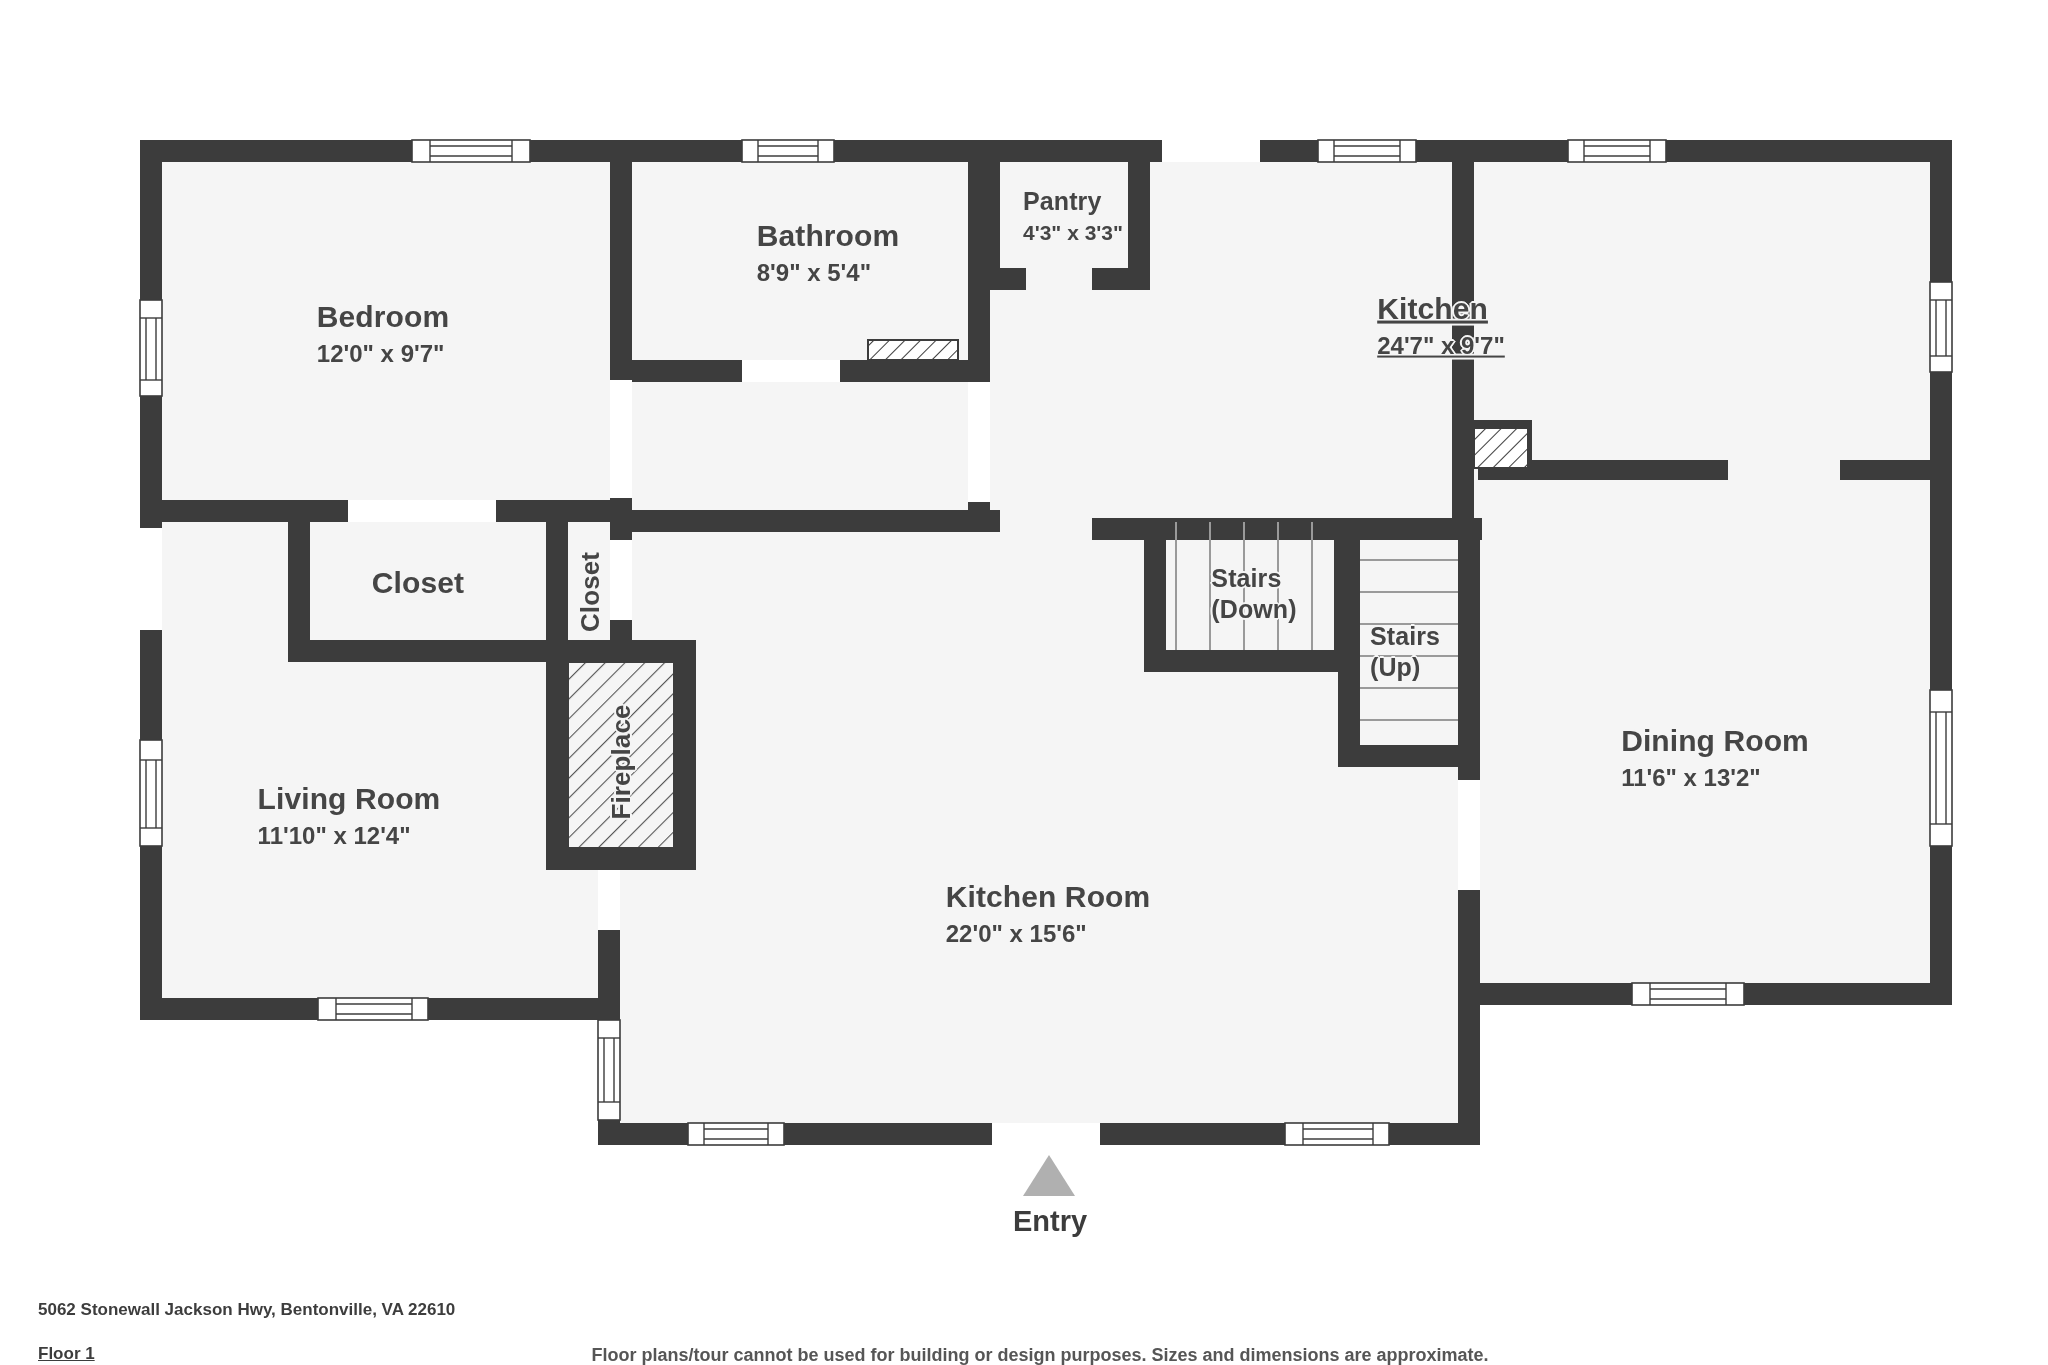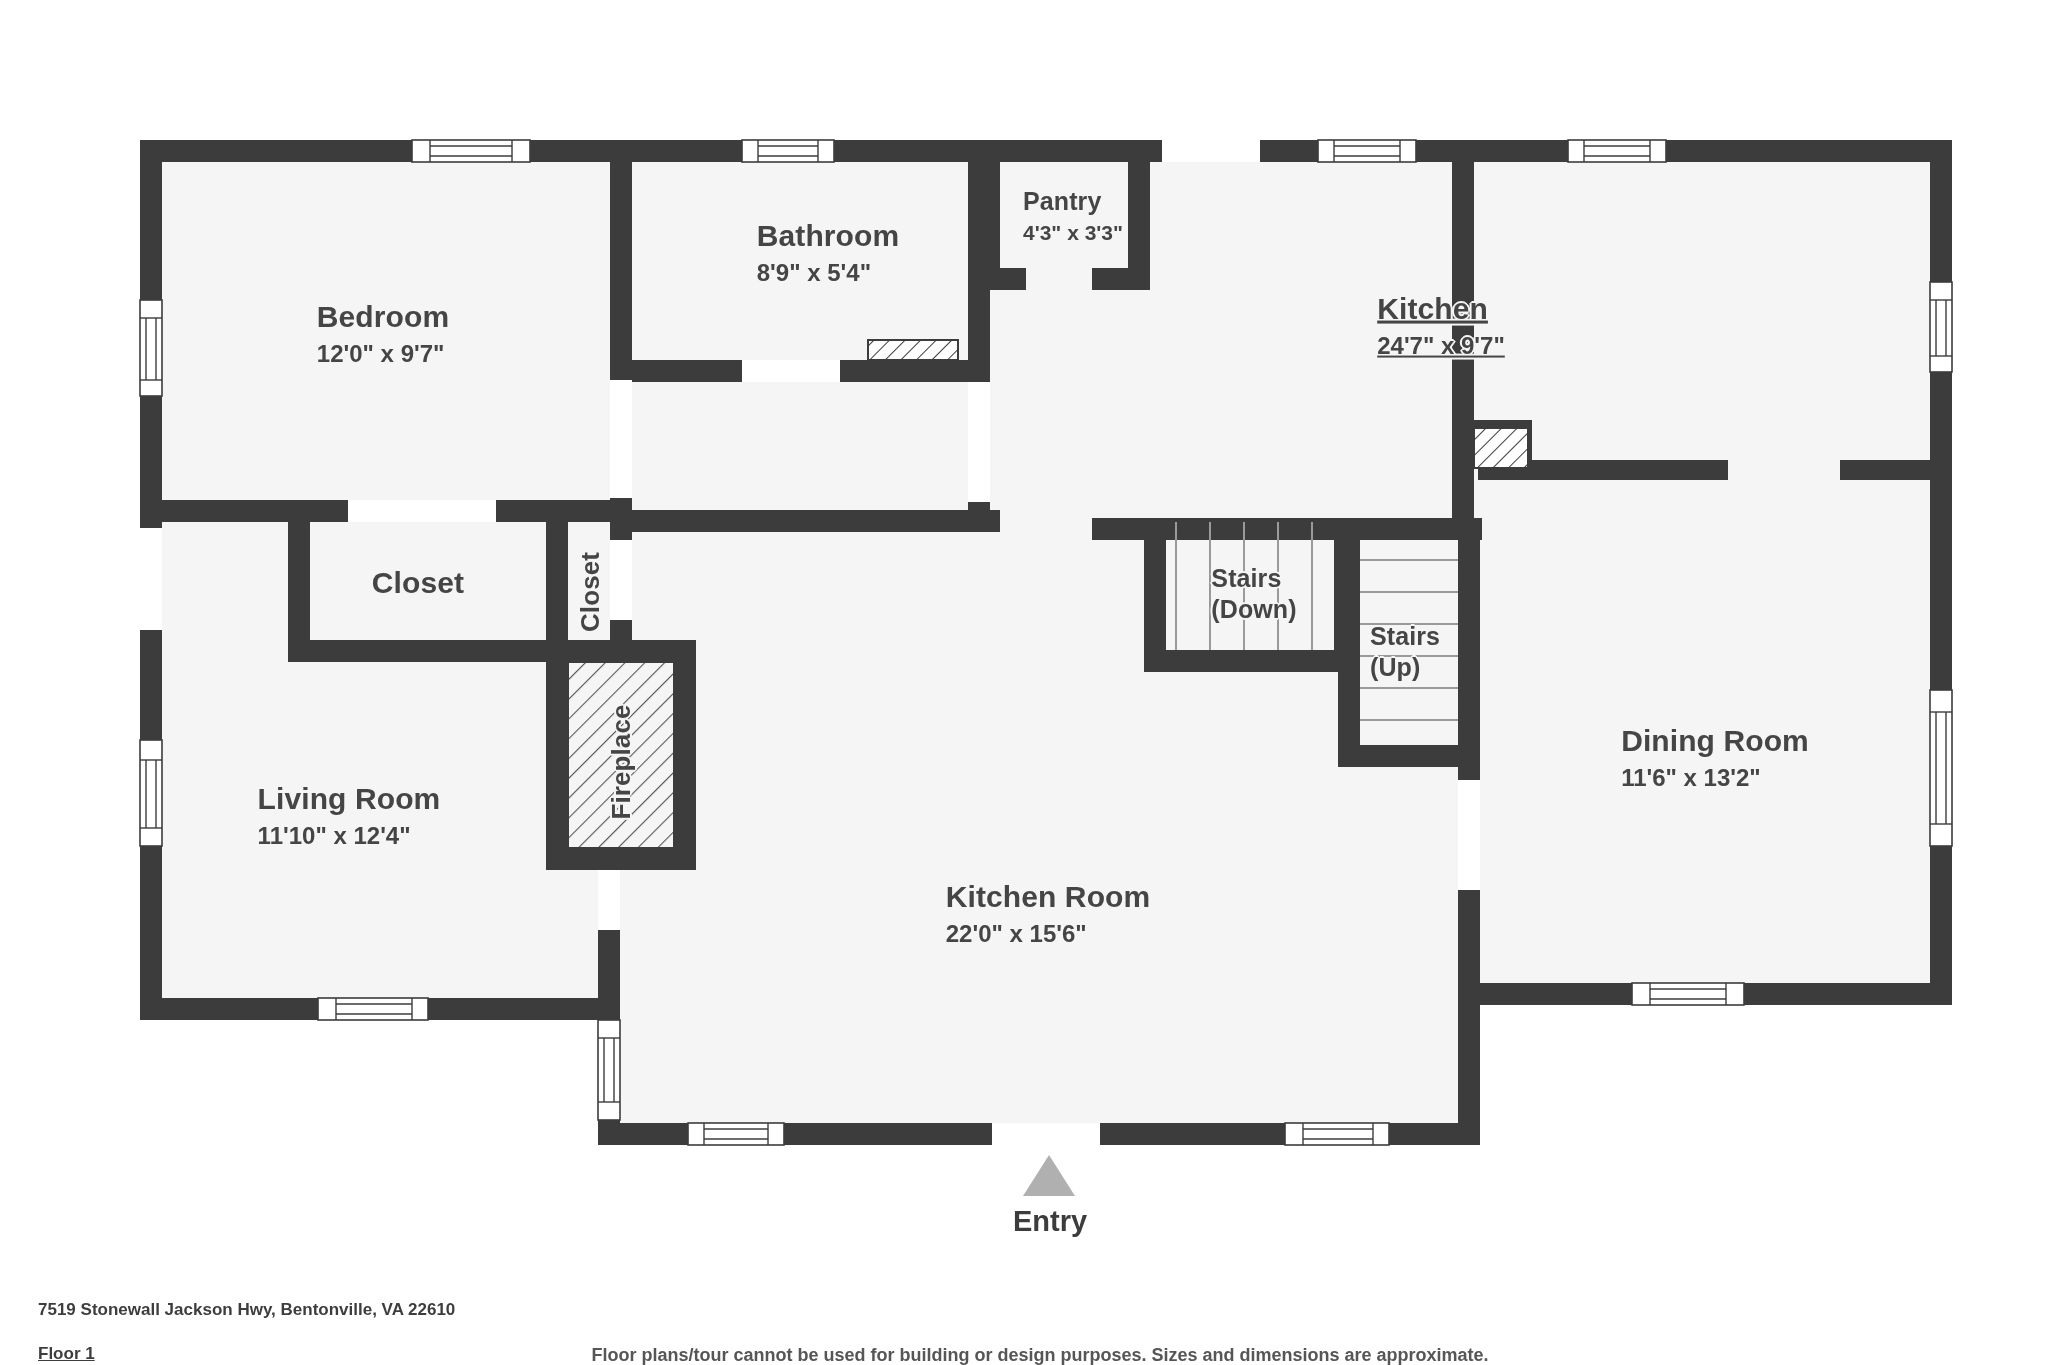--- a/index.html
+++ b/index.html
@@ -396,17 +396,17 @@
   <div class="room-label label-vert" style="left:591px; top:592px;">
     <div class="room-name">Closet</div>
   </div>
 
   <div class="room-label label-vert" style="left:622px; top:762px;">
     <div class="room-name">Fireplace</div>
   </div>
 
   <div class="entry-label" style="left:1050px; top:1205px;">Entry</div>
 
-  <div class="footer-addr" style="top:1300px;">7519 Stonewall Jackson Hwy, Bentonville, VA 22610</div>
+  <div class="footer-addr" style="top:1300px;">5062 Stonewall Jackson Hwy, Bentonville, VA 22610</div>
   <div class="footer-addr" style="top:1344px;text-decoration:underline;">Floor 1</div>
   <div class="footer-note" style="left:1040px; top:1345px;">Floor plans/tour cannot be used for building or design purposes. Sizes and dimensions are approximate.</div>
 
 </div>
 
 </body></html>

